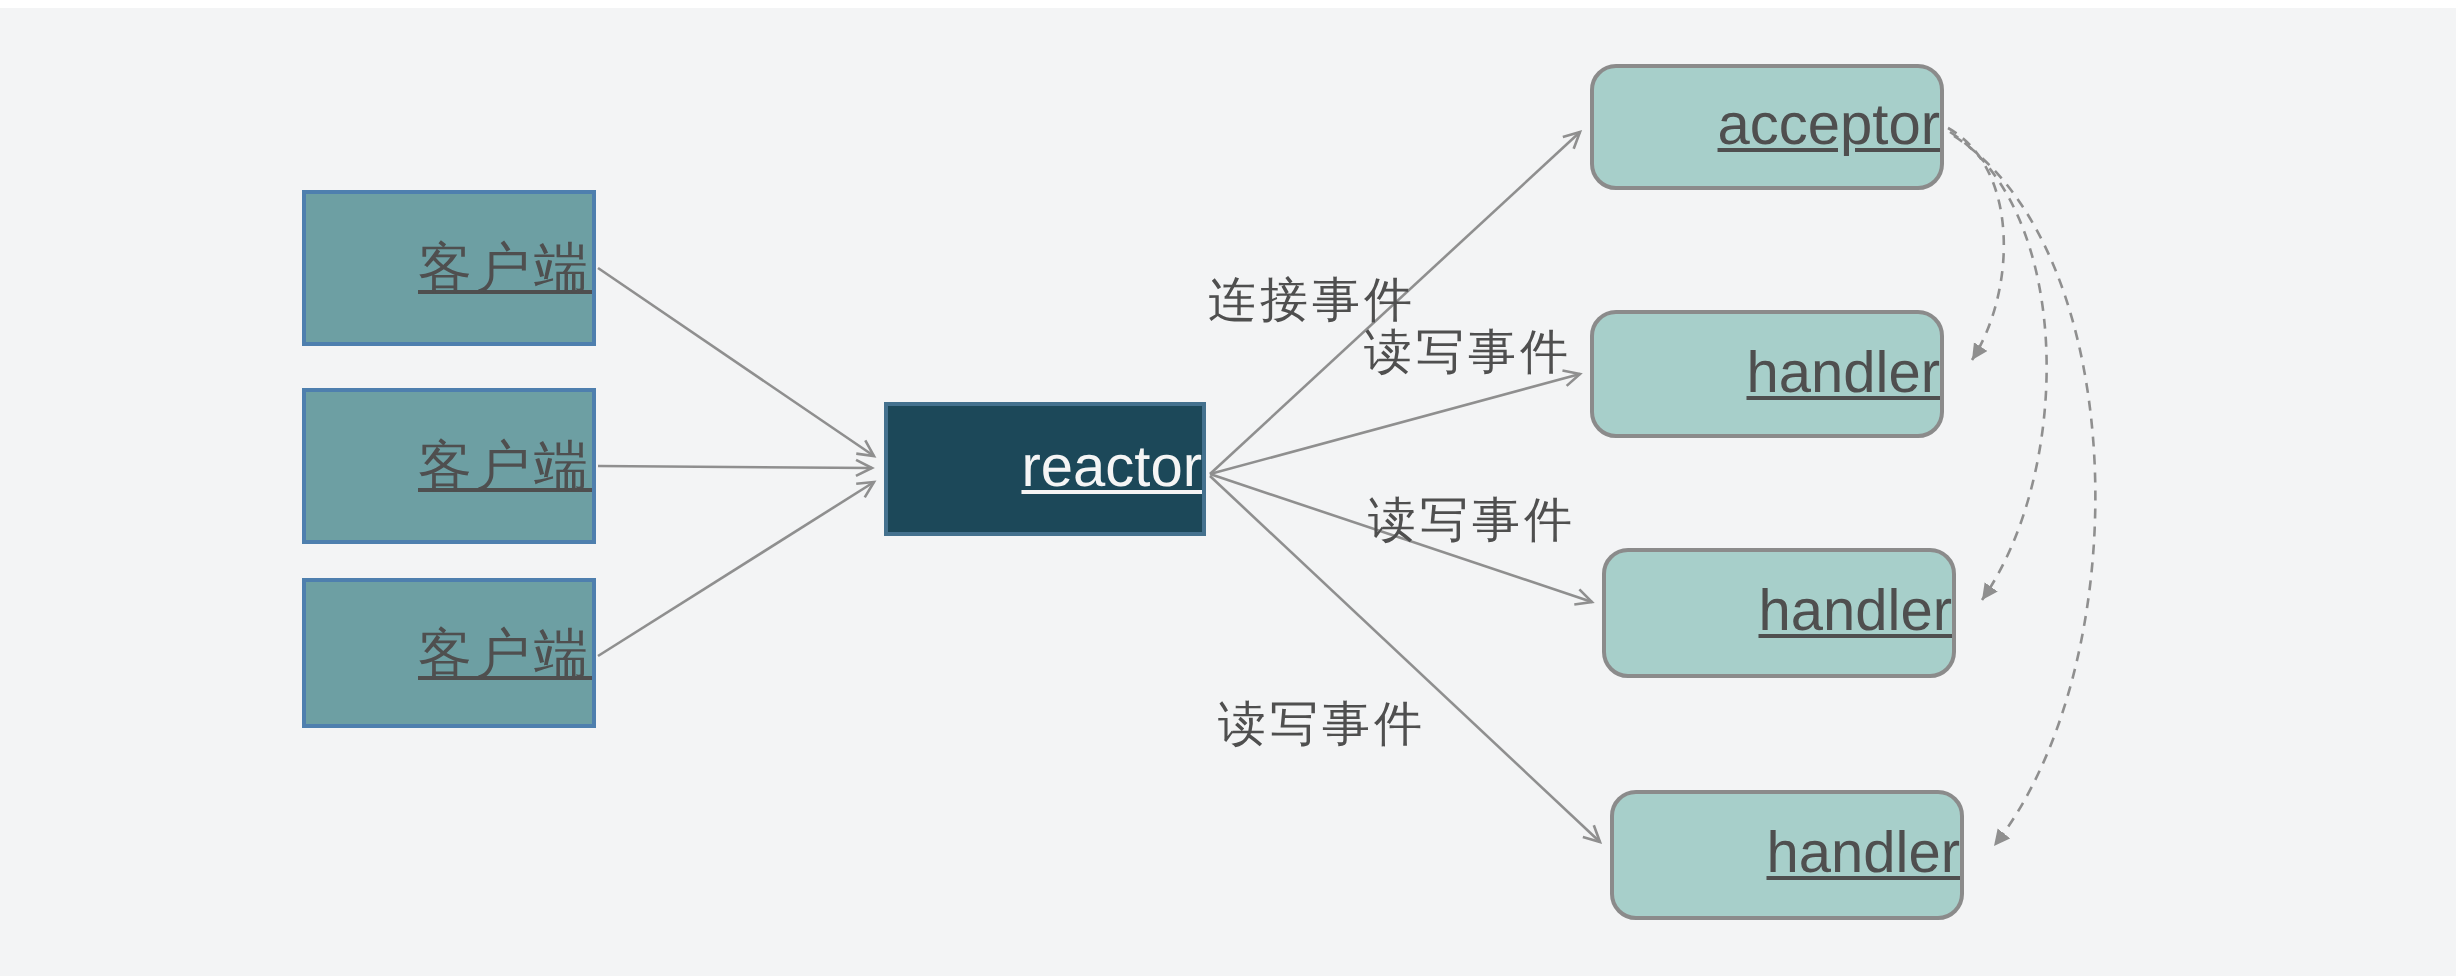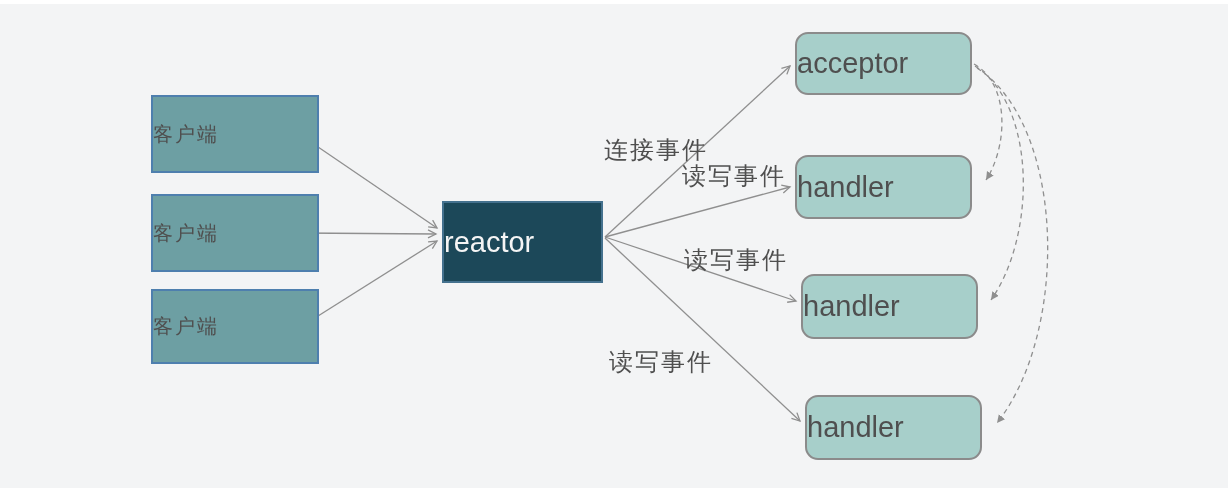--- a/index.html
+++ b/index.html
@@ -43,40 +43,41 @@
     stroke-width: 1.3;
     fill: none;
   }
   .thead-path {
     fill: var(--arrow, #8f8f8f);
   }
   .node {
     position: absolute;
     display: flex;
     align-items: center;
-    justify-content: flex-start;
+    justify-content: flex-end;
     box-sizing: border-box;
     white-space: nowrap;
+    text-decoration: underline;
   }
   .client-node {
     background: var(--client-fill, #6d9fa3);
     border: 2px solid var(--client-border, #4e7fae);
     color: var(--text-dark, #4f4f4f);
-    font-size: 20px;
+    font-size: 27px;
     letter-spacing: 2px;
-    width: 168px;
+    width: 147px;
     height: 78px;
   }
   .reactor-node {
     background: var(--reactor-fill, #1c4859);
     border: 2px solid var(--reactor-border, #44718e);
     color: var(--text-light, #f5f5f5);
     font-size: 29px;
     width: 161px;
-    height: 82px;
+    height: 67px;
   }
   .teal-node {
     background: var(--node-fill, #a7cfca);
     border: 2px solid var(--node-border, #8b8b8b);
     border-radius: 13px;
     color: var(--text-dark, #4f4f4f);
     font-size: 29px;
     width: 177px;
     height: 64px;
   }

